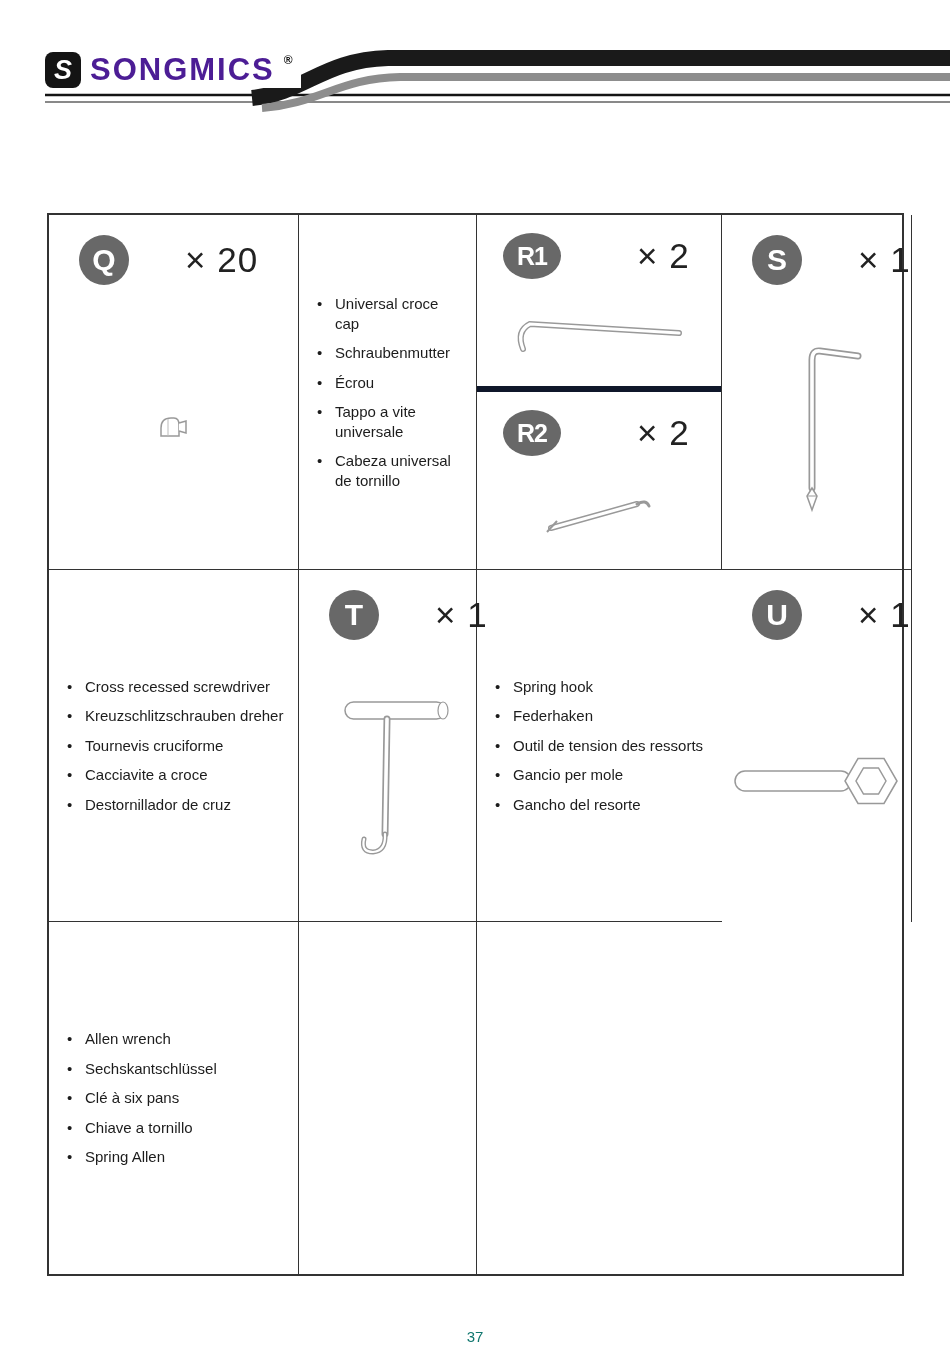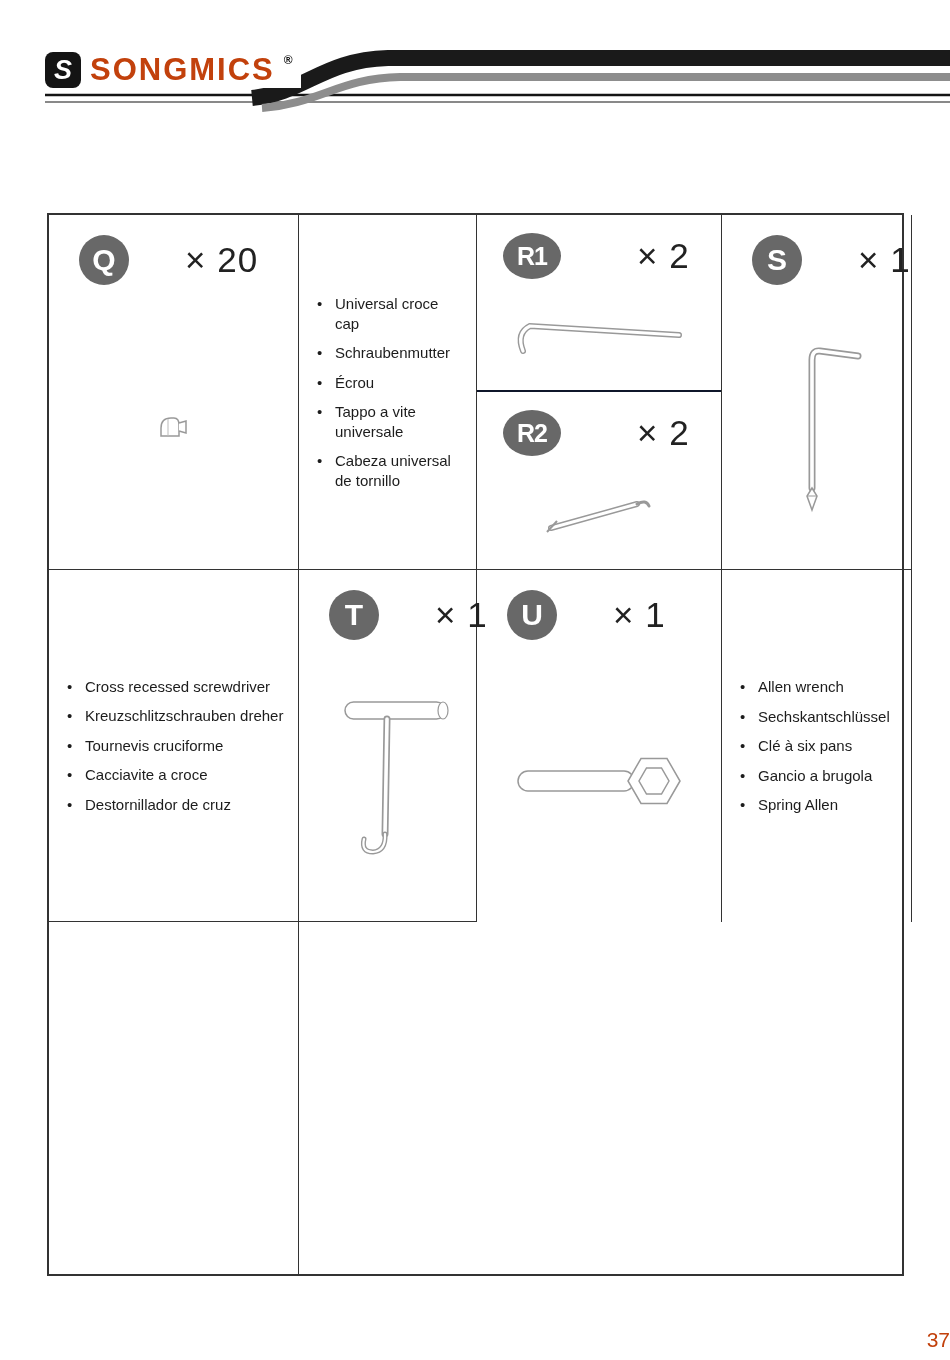--- a/index.html
+++ b/index.html
@@ -13,21 +13,21 @@
   .page { position:relative; width:950px; height:1360px; background:#fff; overflow:hidden; }
 
   
   .header-swoosh { position:absolute; top:0; left:0; width:950px; height:130px; }
   .logo { position:absolute; top:52px; left:45px; display:flex; align-items:flex-start; gap:9px; z-index:2; background:#fff; padding-right:8px; }
   .logo-icon {
     width:36px; height:36px; background:#141414; border-radius:8px;
     color:#fff; font-weight:bold; font-style:italic; font-size:27px;
     display:flex; align-items:center; justify-content:center;
   }
-  .logo-text { font-size:31px; font-weight:bold; letter-spacing:2px; color:#c2410c; line-height:36px; }
+  .logo-text { font-size:31px; font-weight:bold; letter-spacing:2px; color:#4c1d95; line-height:36px; }
   .logo-reg { font-size:12px; font-weight:bold; color:#141414; line-height:14px; margin-top:1px; }
 
   
   .parts-table {
     position:absolute; left:47px; top:213px;
     width:857px; height:1063px;
     border:2px solid #333;
     display:grid;
     grid-template-columns:250px 178px 245px 1fr;
     grid-template-rows:355px 352px 1fr;
@@ -59,25 +59,25 @@
     margin-bottom:10px;
   }
   .desc-list li:last-child { margin-bottom:0; }
   .desc-list li::before {
     content:"\2022"; position:absolute; left:4px; top:0; font-size:15px; color:#1c1c1c;
   }
 
   
   .r-cell { padding:0; }
   .r-half { flex:1 1 50%; display:flex; flex-direction:column; }
-  .r-half.top { border-bottom:2px solid #0f172a; }
+  .r-half.top { border-bottom:6px solid #0f172a; }
   .r-half .part-head { padding-left:26px; gap:76px; height:64px; }
 
   
-  .page-number { position:absolute; left:0; top:1328px; width:100%; text-align:right; font-size:21px; color:#c2410c; }
+  .page-number { position:absolute; left:0; top:1328px; width:100%; text-align:center; font-size:15px; color:#0f766e; }
 </style>
 </head>
 <body>
 
 <div class="page">
 
   <svg class="header-swoosh" viewBox="0 0 950 130" width="950" height="130">
     <line x1="45" y1="95" x2="950" y2="95" stroke="#141414" stroke-width="2.5"></line>
     <line x1="45" y1="102" x2="950" y2="102" stroke="#141414" stroke-width="1.2"></line>
     <path d="M252,98 C305,93 322,60 388,58 L950,58" fill="none" stroke="#1a1a1a" stroke-width="16"></path>
@@ -181,41 +181,50 @@
           <rect x="32" y="10" width="100" height="17" rx="8.5" fill="#fff" stroke="#999" stroke-width="1.5"></rect>
           <ellipse cx="130" cy="18.5" rx="5" ry="8.5" fill="#fff" stroke="#999" stroke-width="1.2"></ellipse>
           <path d="M74 27 L72 142" fill="none" stroke="#999" stroke-width="7" stroke-linecap="round"></path>
           <path d="M74 27 L72 142" fill="none" stroke="#fff" stroke-width="3.6" stroke-linecap="round"></path>
           <path d="M72 142 q1 17 -12 18 q-12 0 -9 -13" fill="none" stroke="#999" stroke-width="5" stroke-linecap="round"></path>
           <path d="M72 142 q1 17 -12 18 q-12 0 -9 -13" fill="none" stroke="#fff" stroke-width="2.2" stroke-linecap="round"></path>
         </svg>
       </div>
     </div>
 
+    <div class="cell list-cell last-col">
+      <ul class="desc-list">
+        <li>Spring hook</li>
+        <li>Federhaken</li>
+        <li>Outil de tension des ressorts</li>
+        <li>Gancio per mole</li>
+        <li>Gancho del resorte</li>
+      </ul>
+    </div>
 
     <div class="cell last-row">
       <div class="part-head">
         <div class="badge">U</div>
         <div class="qty">× 1</div>
       </div>
       <div class="illus">
         <svg width="175" height="64" viewBox="0 0 175 64">
           <rect x="6" y="21" width="116" height="20" rx="10" fill="#fff" stroke="#999" stroke-width="1.5"></rect>
           <polygon points="168,31 155,53.5 129,53.5 116,31 129,8.5 155,8.5" fill="#fff" stroke="#999" stroke-width="1.5"></polygon>
           <polygon points="157,31 149.5,44 134.5,44 127,31 134.5,18 149.5,18" fill="#fff" stroke="#999" stroke-width="1.5"></polygon>
         </svg>
       </div>
     </div>
 
     <div class="cell list-cell last-row">
       <ul class="desc-list">
         <li>Allen wrench</li>
         <li>Sechskantschlüssel</li>
         <li>Clé à six pans</li>
-        <li>Gancio a brugola</li>
+        <li>Chiave a tornillo</li>
         <li>Spring Allen</li>
       </ul>
     </div>
 
     <div class="cell last-row"></div>
 
     <div class="cell last-row last-col"></div>
 
   </div>
 

